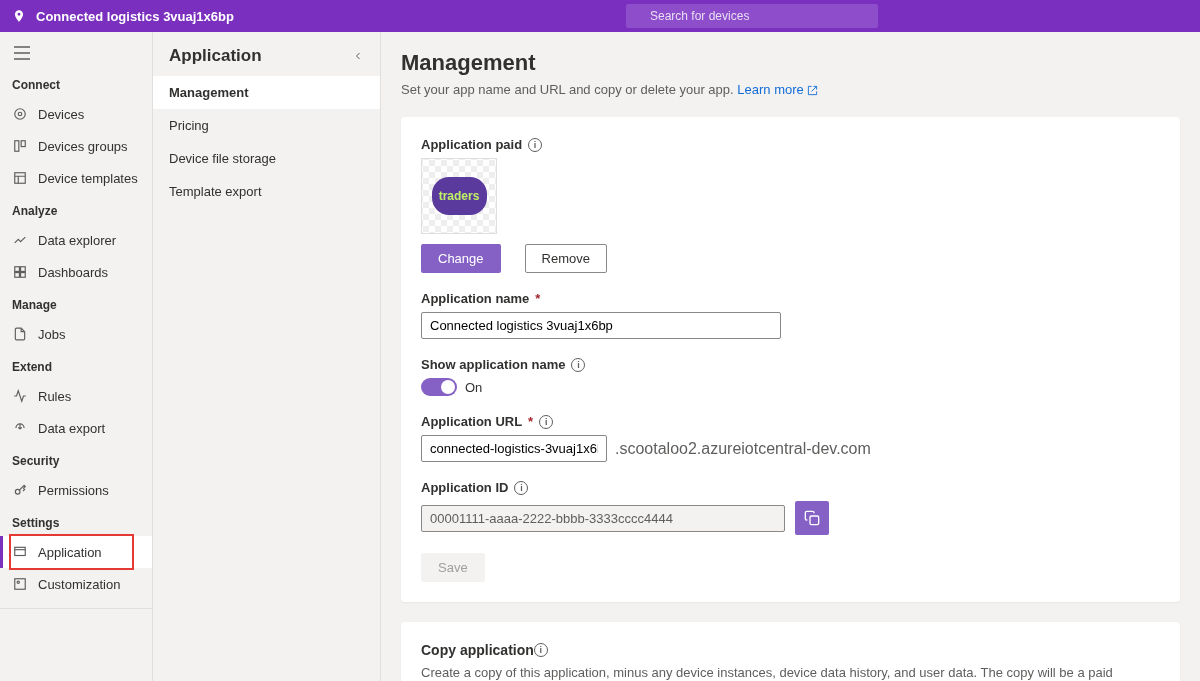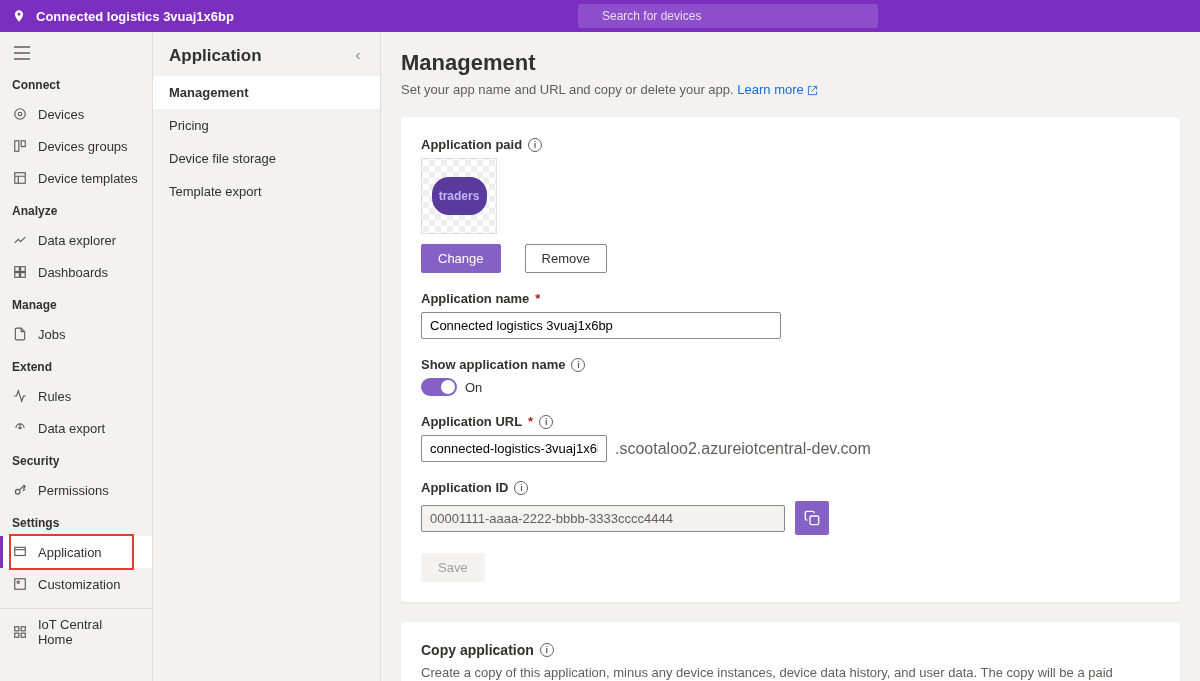--- a/index.html
+++ b/index.html
@@ -3,21 +3,21 @@
 <meta charset="utf-8">
 <style>
 * { box-sizing: border-box; margin: 0; padding: 0; }
 body { font-family: "Segoe UI", -apple-system, sans-serif; font-size: 13px; color: #323130; background: #f3f2f1; overflow: hidden; }
 
 
 .topbar { height: 32px; background: #7b2fbf; display: flex; align-items: center; padding: 0 12px; color: #fff; }
 .topbar .pin { margin-right: 10px; display:flex; align-items:center; }
 .topbar .title { font-size: 13px; font-weight: 600; }
 .topbar .search { margin-left: auto; margin-right: 310px; }
-.topbar .search input { background: #8e4dcb; border: none; color: #fff; padding: 5px 24px; width: 300px; font-size: 12px; border-radius:2px; }
+.topbar .search input { background: #8e4dcb; border: none; color: #fff; padding: 5px 24px; width: 252px; font-size: 12px; border-radius:2px; }
 .topbar .search input::placeholder { color: #e8dff5; }
 
 
 .shell { display: flex; height: calc(100vh - 32px); }
 
 
 .leftnav { width: 153px; background: #f3f2f1; border-right: 1px solid #e1dfdd; overflow-y: auto; padding-top: 6px; }
 .leftnav .hamburger { padding: 8px 14px; cursor: pointer; }
 .leftnav .section-label { font-size: 12px; font-weight: 600; padding: 10px 12px 6px; color: #323130; }
 .leftnav .item { display: flex; align-items: center; padding: 8px 12px; font-size: 13px; cursor: pointer; color: #323130; }
@@ -38,41 +38,41 @@
 .main .subtitle { font-size: 13px; color: #605e5c; margin-bottom: 20px; }
 .main .subtitle a { color: #136dd6; text-decoration: none; }
 .card { background: #fff; border-radius: 4px; padding: 20px; margin-bottom: 20px; box-shadow: 0 1px 2px rgba(0,0,0,0.05); }
 
 .field-label { font-size: 13px; font-weight: 600; margin-bottom: 6px; display:flex; align-items:center; gap:6px; }
 .req { color: #a4262c; }
 .info-ico { width:14px; height:14px; border:1px solid #605e5c; border-radius:50%; display:inline-flex; align-items:center; justify-content:center; font-size:9px; color:#605e5c; cursor:default; }
 
 .app-image { margin-bottom: 14px; }
 .img-frame { width: 76px; height: 76px; border: 1px solid #e1dfdd; background: repeating-conic-gradient(#eee 0% 25%, #fff 0% 50%) 50% / 12px 12px; display:flex; align-items:center; justify-content:center; }
-.img-frame .inner { width: 55px; height: 38px; background: #5a3a9c; color:#c4b5fd; display:flex; align-items:center; justify-content:center; font-size:12px; font-weight:600;border-radius:17px; }
+.img-frame .inner { width: 55px; height: 38px; background: #5a3a9c; color:#bef264; display:flex; align-items:center; justify-content:center; font-size:12px; font-weight:600;border-radius:17px; }
 .btn-row { display:flex; gap:24px; margin-top:10px; }
 .btn { padding: 6px 16px; font-size: 13px; border-radius: 2px; cursor: pointer; border:1px solid transparent; }
 .btn.primary { background: #8661c5; color: #fff; }
 .btn.secondary { background: #fff; border: 1px solid #8a8886; color: #323130; }
 .btn.disabled { background: #f3f2f1; color: #a19f9d; cursor: default; border:1px solid #f3f2f1; }
 
 .text-input { border: 1px solid #8a8886; padding: 5px 8px; font-size: 13px; width: 360px; border-radius:2px; }
 .text-input.readonly { background: #f3f2f1; color: #605e5c; width:364px; }
 .field-block { margin-bottom: 18px; }
 .url-row { display:flex; align-items:center; gap:8px; }
 .url-suffix { font-size: 16px; color: #605e5c; }
 .id-row { display:flex; align-items:center; gap:10px; }
 .copy-btn { width:34px; height:34px; background:#8661c5; display:flex; align-items:center; justify-content:center; cursor:pointer; border-radius:2px; }
 
 .toggle { display:flex; align-items:center; gap:8px; }
 .toggle-switch { width: 36px; height: 18px; background: #8661c5; border-radius: 9px; position: relative; cursor:pointer; }
 .toggle-switch::after { content:''; position:absolute; width:14px; height:14px; background:#fff; border-radius:50%; top:2px; right:2px; }
 
 .copy-desc { font-size: 13px; color: #605e5c; margin-bottom: 14px; line-height:1.4; }
-.section-title { font-size: 14px; font-weight: 600; margin-bottom: 6px; display:flex; align-items:center; gap:6px; }
+.section-title { font-size: 14px; font-weight: 600; margin-bottom: 6px; display:flex; align-items:center; }
 
 svg { display:block; }
 </style>
 </head>
 <body>
 
 <div class="topbar">
   <span class="pin">
     <svg width="14" height="14" viewBox="0 0 24 24" fill="#fff">
         <path d="M12 2C8 2 5 5 5 9c0 5 7 13 7 13s7-8 7-13c0-4-3-7-7-7zm0 9.5A2.5 2.5 0 1 1 12 6.5a2.5 2.5 0 0 1 0 5z"></path>
@@ -199,31 +199,20 @@
         <span class="ico">
           <svg width="14" height="14" viewBox="0 0 24 24" fill="none" stroke="#605e5c" stroke-width="2">
             <rect x="3" y="3" width="18" height="18"></rect>
             <circle cx="9" cy="9" r="2"></circle>
           </svg>
         </span>
         <span>Customization</span>
       </div>
 
     <div style="border-top:1px solid #e1dfdd; margin-top:8px;"></div>
-    <div class="item">
-        <span class="ico">
-          <svg width="14" height="14" viewBox="0 0 24 24" fill="none" stroke="#605e5c" stroke-width="2">
-            <rect x="3" y="3" width="7" height="7"></rect>
-            <rect x="14" y="3" width="7" height="7"></rect>
-            <rect x="3" y="14" width="7" height="7"></rect>
-            <rect x="14" y="14" width="7" height="7"></rect>
-          </svg>
-        </span>
-        <span>IoT Central Home</span>
-      </div>
   </div>
 
   <div class="subnav">
     <div class="header">
       <span>Application</span>
       <span class="chev">
           <svg width="12" height="12" viewBox="0 0 24 24" fill="none" stroke="#605e5c" stroke-width="2">
             <path d="M15 18l-6-6 6-6"></path>
           </svg>
         </span>

